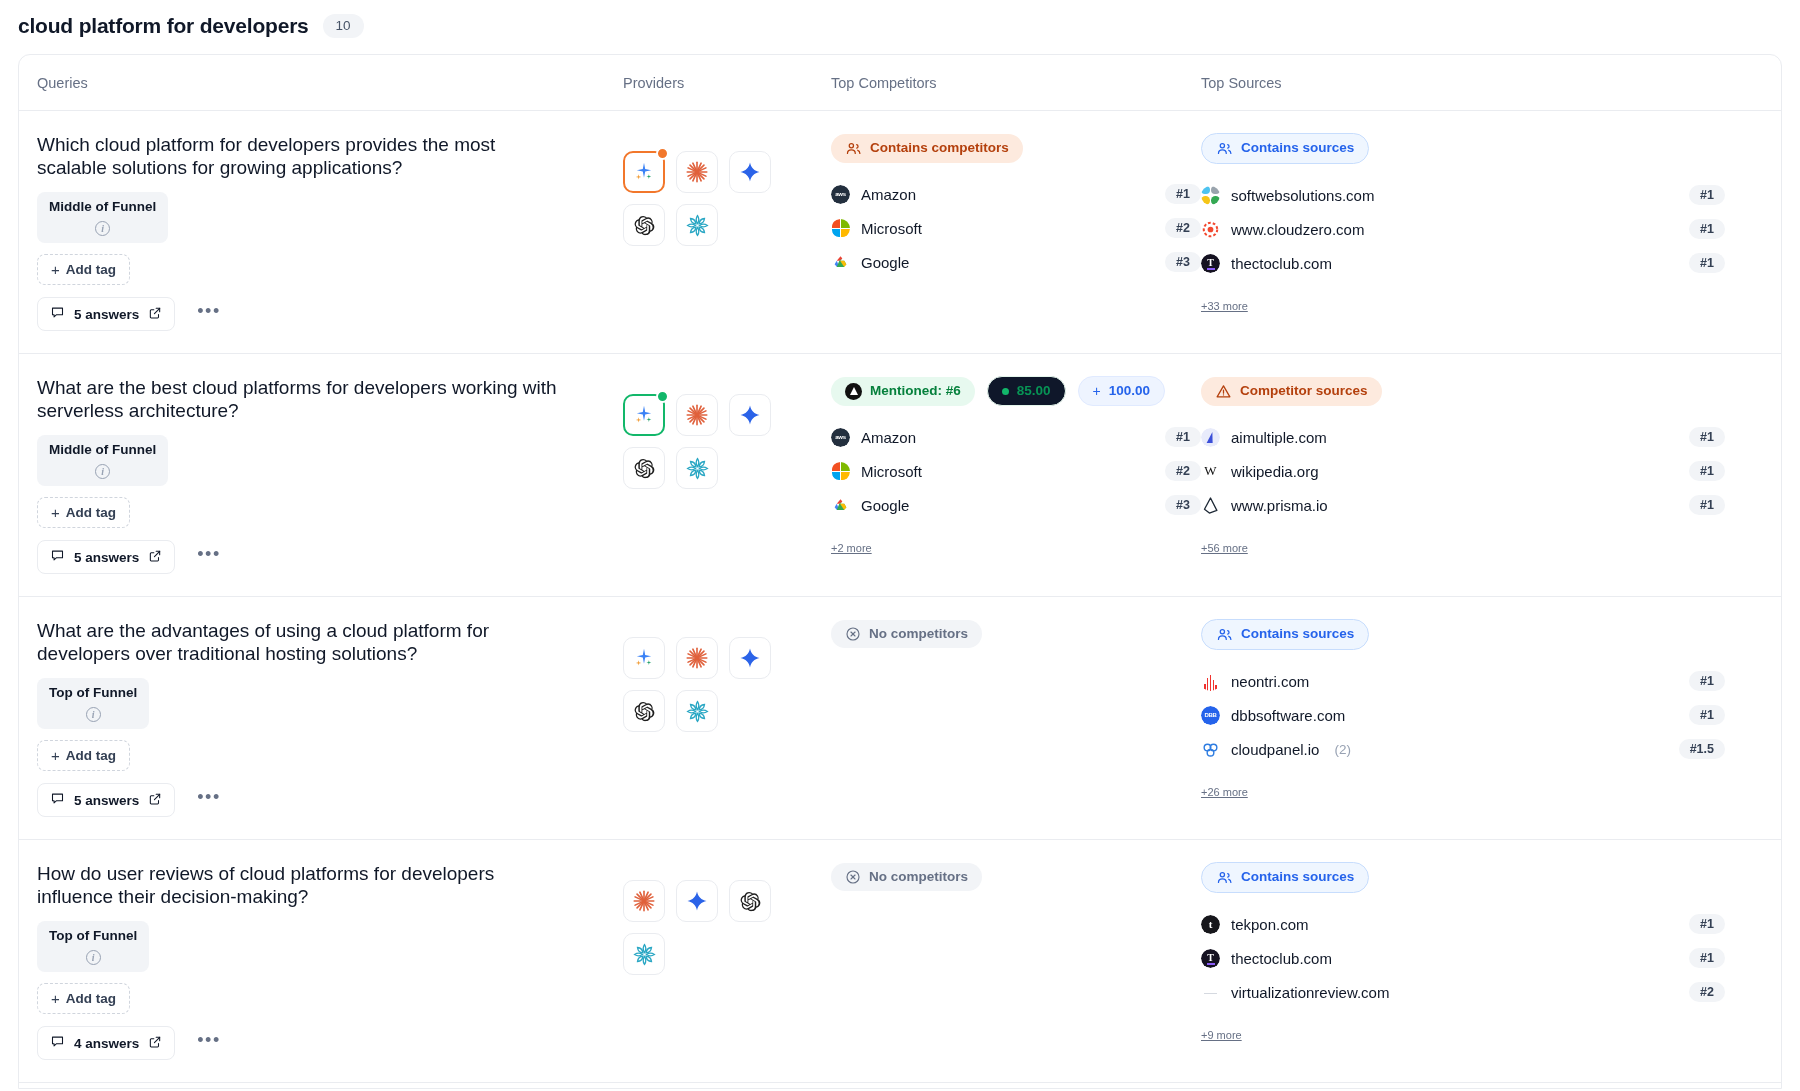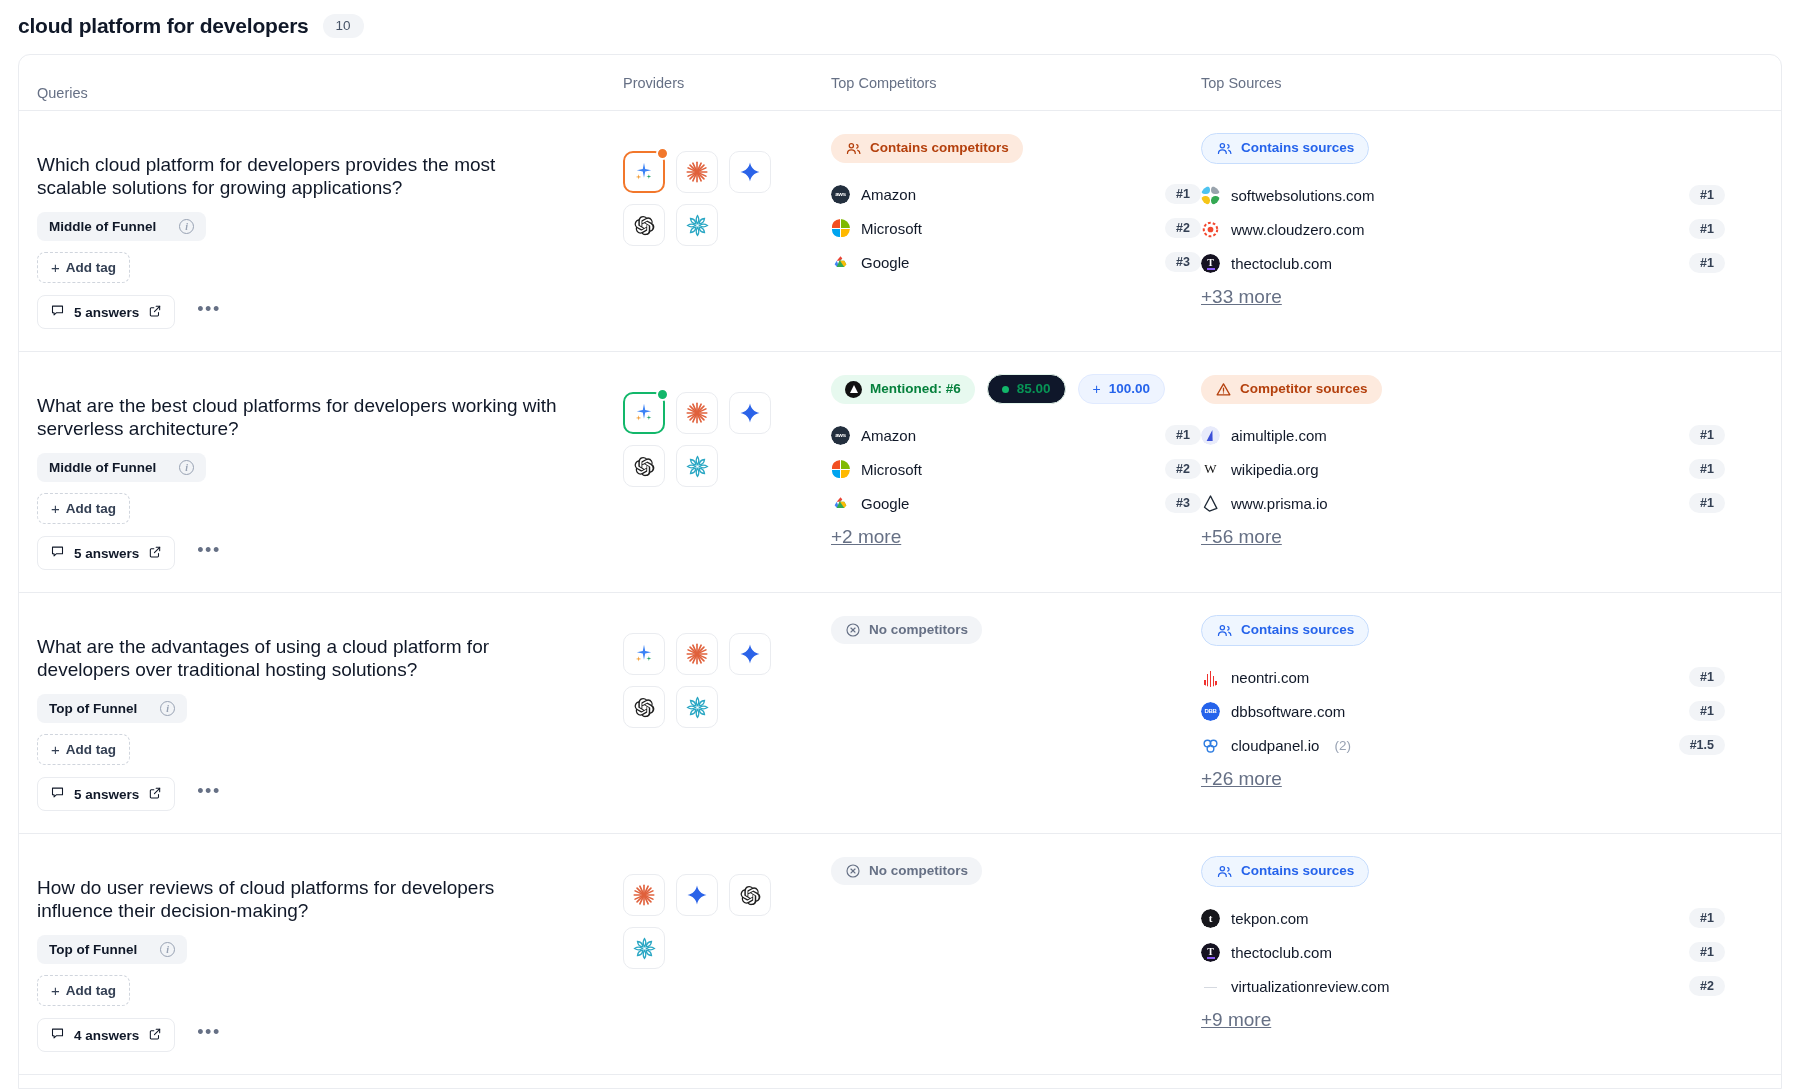--- a/index.html
+++ b/index.html
@@ -33,42 +33,42 @@
     overflow: hidden;
     height: 1035px;
   }
   .thead {
     display: flex; align-items: center;
     height: 56px;
     border-bottom: 1px solid #eaecf0;
     padding: 0 18px;
   }
   .th { font-size: 14.5px; color: #667085; font-weight: 400; }
-  .col-q   { width: 586px; margin-top: 20px; }
+  .col-q   { width: 586px; }
   .col-p   { width: 208px; }
   .col-c   { width: 370px; }
   .col-s   { flex: 1; }
 
   .row {
     display: flex;
     border-bottom: 1px solid #eaecf0;
     padding: 22px 18px 22px 18px;
     min-height: 205px;
   }
 
   
   .q-text {
     font-size: 19px; line-height: 23px; color: #101828;
     font-weight: 400; max-width: 520px; margin-bottom: 13px;
   }
   .tag-row { display: flex; margin-bottom: 11px; }
   .funnel-tag {
-    display: inline-flex; align-items: center; gap: 23px;
+    display: inline-flex; align-items: center; gap: 7px;
     background: #f2f4f7; border-radius: 8px;
-    padding: 7px 12px; font-size: 13.5px; font-weight: 600; color: #101828;
+    padding: 7px 12px; font-size: 13.5px; font-weight: 600; color: #101828; flex-direction: column;
   }
   .i-circle {
     width: 15px; height: 15px; border-radius: 50%;
     border: 1.3px solid #98a2b3; color: #98a2b3;
     font-size: 10px; font-weight: 700; font-style: italic;
     display: inline-flex; align-items: center; justify-content: center;
     font-family: "Liberation Serif", serif;
   }
   .add-tag {
     display: inline-flex; align-items: center; gap: 6px;
@@ -126,22 +126,22 @@
     display: flex; align-items: center; height: 30px;
     font-size: 15px; color: #101828;
   }
   .entity .name { flex: 1; display: flex; align-items: center; gap: 11px; }
   .entity .sub { color: #98a2b3; font-size: 13.5px; margin-left: 4px;}
   .rank {
     background: #f2f4f7; color: #344054; font-size: 12.5px; font-weight: 700;
     border-radius: 999px; padding: 4px 11px; line-height: 1;
   }
   .more {
-    font-size: 19px; color: #667085; text-decoration: underline;
-    margin-top: 8px; cursor: pointer; align-self: flex-start;
+    font-size: 11px; color: #667085; text-decoration: underline;
+    margin-top: 22px; cursor: pointer; align-self: flex-start;
   }
   .src-list .entity { padding-right: 38px; }
 
   
   .fav { width: 19px; height: 19px; border-radius: 50%; flex: none;
          display:flex; align-items:center; justify-content:center; overflow:hidden; }
   .fav svg { display:block; }
 </style>
 </head>
 <body>

